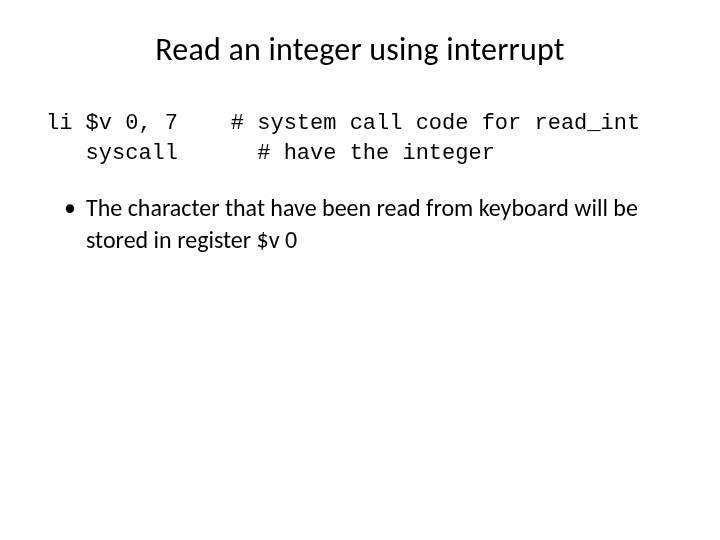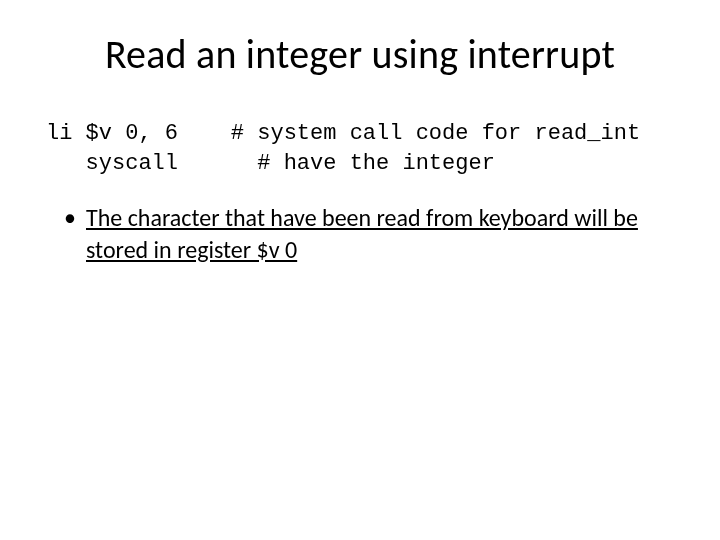--- a/index.html
+++ b/index.html
@@ -11,21 +11,21 @@
     font-family: Calibri, "Segoe UI", Arial, sans-serif;
     color: #000;
   }
   .slide {
     box-sizing: border-box;
     width: 720px;
     height: 540px;
     padding: 20px 40px 20px 40px;
   }
   .title {
-    font-size: 40px;
+    font-size: 32px;
     font-weight: 400;
     text-align: center;
     margin: 10px 0 40px 0;
     letter-spacing: 0.2px;
   }
   .code-block {
     font-family: "Courier New", Courier, monospace;
     font-size: 22px;
     white-space: pre;
     margin: 0 0 24px 6px;
@@ -35,35 +35,34 @@
     list-style: none;
     padding: 0;
     margin: 0 0 0 24px;
   }
   .bullets li {
     position: relative;
     font-size: 24px;
     line-height: 1.3;
     padding-left: 22px;
     margin-bottom: 26px;
-    text-decoration: underline;
   }
   .bullets li::before {
     content: "•";
     position: absolute;
     left: 0;
     top: 0;
     font-size: 24px;
   }
 </style>
 </head>
 <body>
 
 <div class="slide">
   <h1 class="title">Read an integer using interrupt</h1>
 
-  <div class="code-block"><span>li $v 0, 6    # system call code for read_int</span>
+  <div class="code-block"><span>li $v 0, 7    # system call code for read_int</span>
 <span>   syscall      # have the integer</span></div>
 
   <ul class="bullets">
     <li>The character that have been read from keyboard will be stored in register $v 0</li>
   </ul>
 </div>
 
 </body></html>

